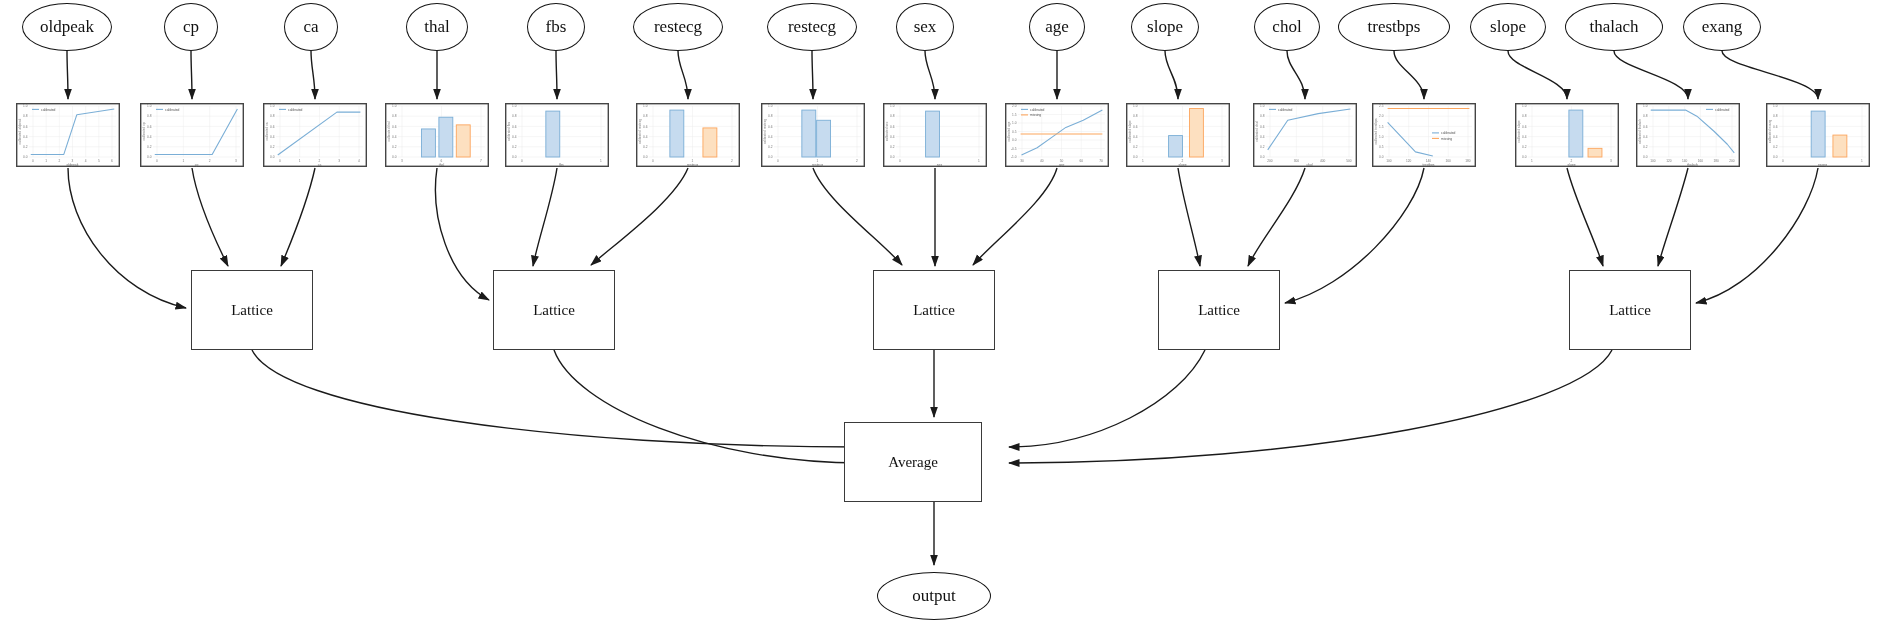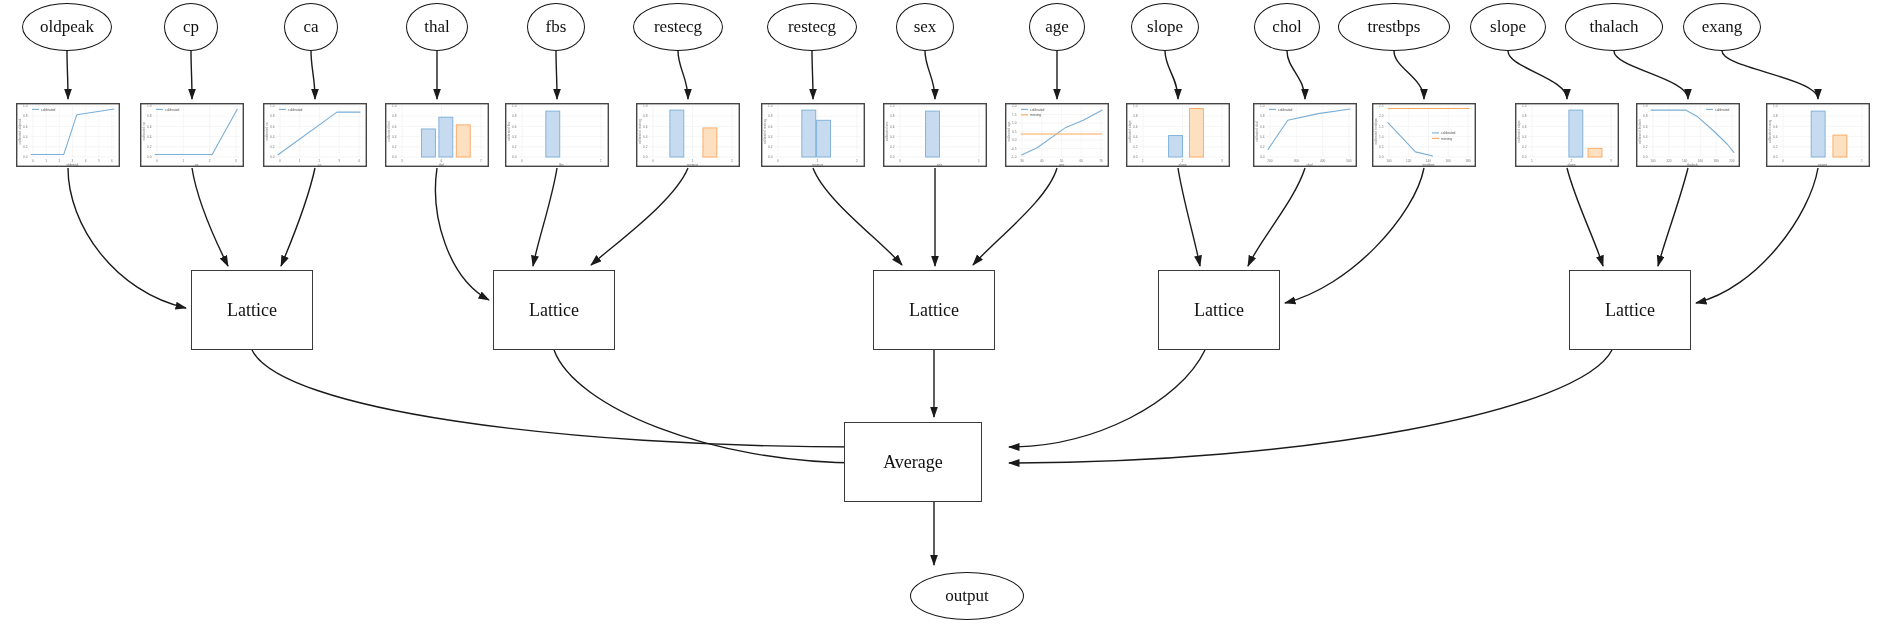--- a/index.html
+++ b/index.html
@@ -3,21 +3,21 @@
 <meta charset="utf-8">
 <style>
   html,body{margin:0;padding:0;background:#fff;}
   #canvas{position:relative;width:1884px;height:627px;background:#ffffff;overflow:hidden;
           font-family:"Liberation Serif", serif;text-align:right;}
   #edges{position:absolute;left:0;top:0;z-index:1;}
   .node-ellipse{position:absolute;top:3px;height:48px;border:1.6px solid #141414;border-radius:50%;
     background:#fff;display:flex;align-items:center;justify-content:center;font-size:17px;color:#111;
     z-index:2;box-sizing:border-box;}
   .node-box{position:absolute;border:1.8px solid #3a3a3a;background:#fff;display:flex;align-items:center;
-    justify-content:center;font-size:18px;color:#111;z-index:2;box-sizing:border-box;}
+    justify-content:center;font-size:15px;color:#111;z-index:2;box-sizing:border-box;}
   .lattice{top:270px;width:122px;height:80px;}
   .chart{position:absolute;top:103px;width:104px;height:64px;z-index:2;}
   .chart svg{display:block;}
 </style>
 </head>
 <body>
 
 <div id="canvas">
 
   <svg id="edges" width="1884" height="627">
@@ -566,17 +566,17 @@
   <div class="node-box lattice" style="left:1158px">
       <span>Lattice</span>
     </div>
   <div class="node-box lattice" style="left:1569px">
       <span>Lattice</span>
     </div>
 
   <div class="node-box" style="left:844px;top:422px;width:138px;height:80px">
       <span>Average</span>
     </div>
-  <div class="node-ellipse" style="left:910px;top:572px;width:114px;height:48px">
+  <div class="node-ellipse" style="left:877px;top:572px;width:114px;height:48px">
       <span>output</span>
     </div>
 
 </div>
 
 </body></html>

